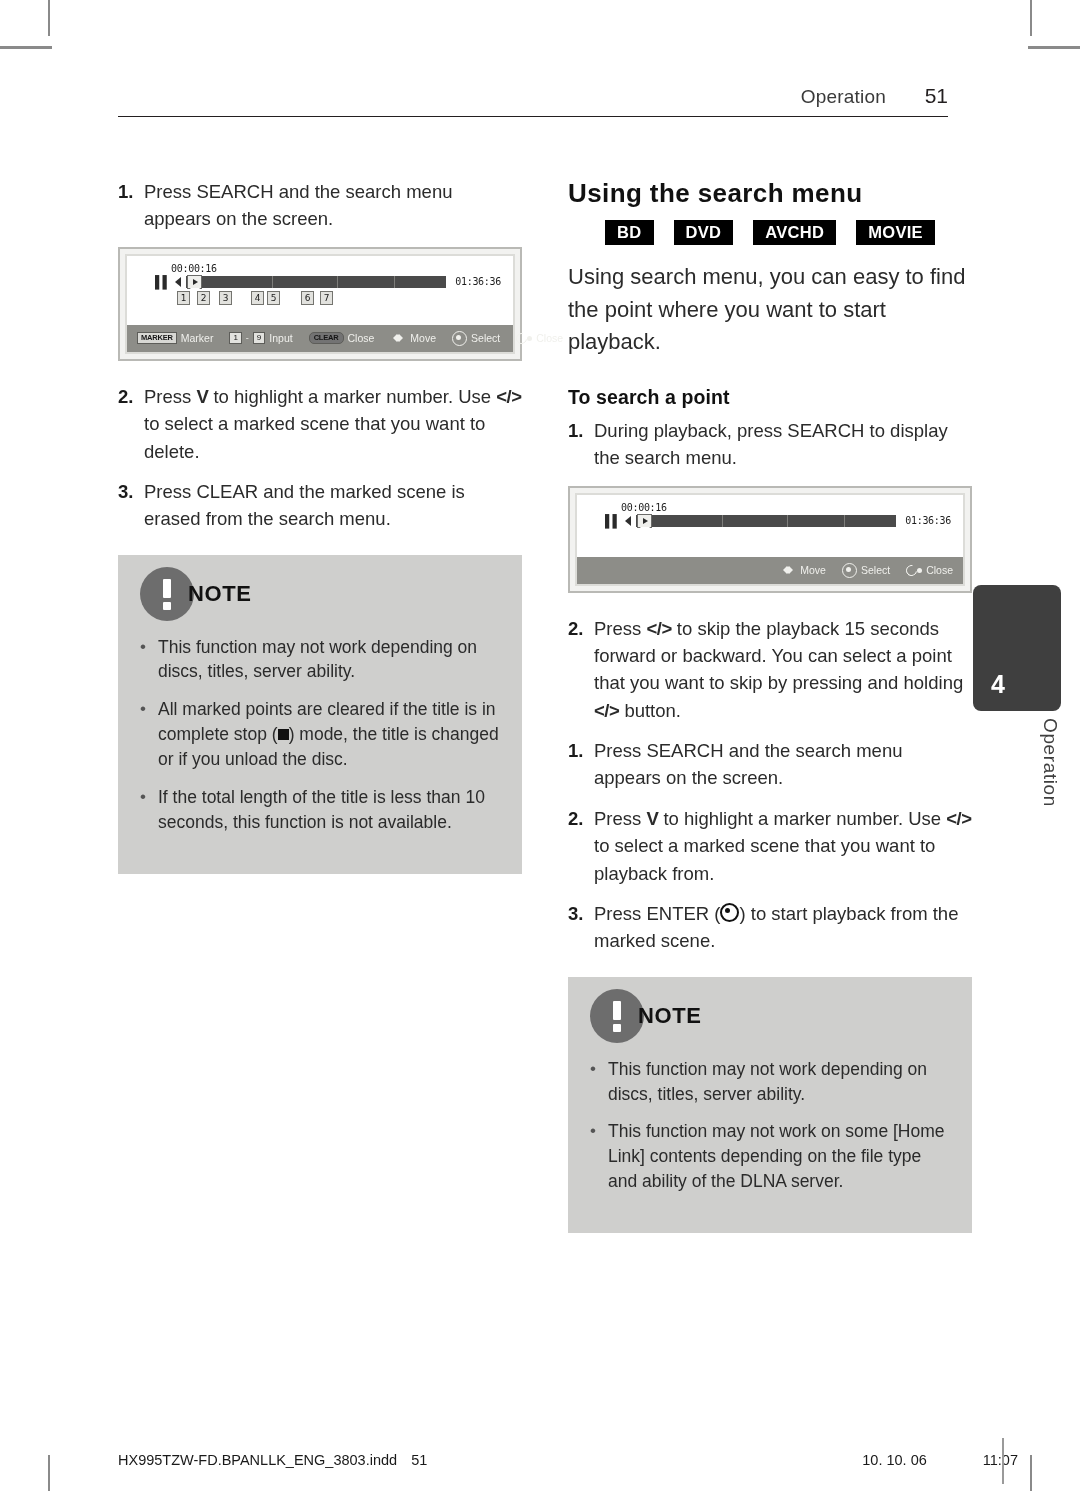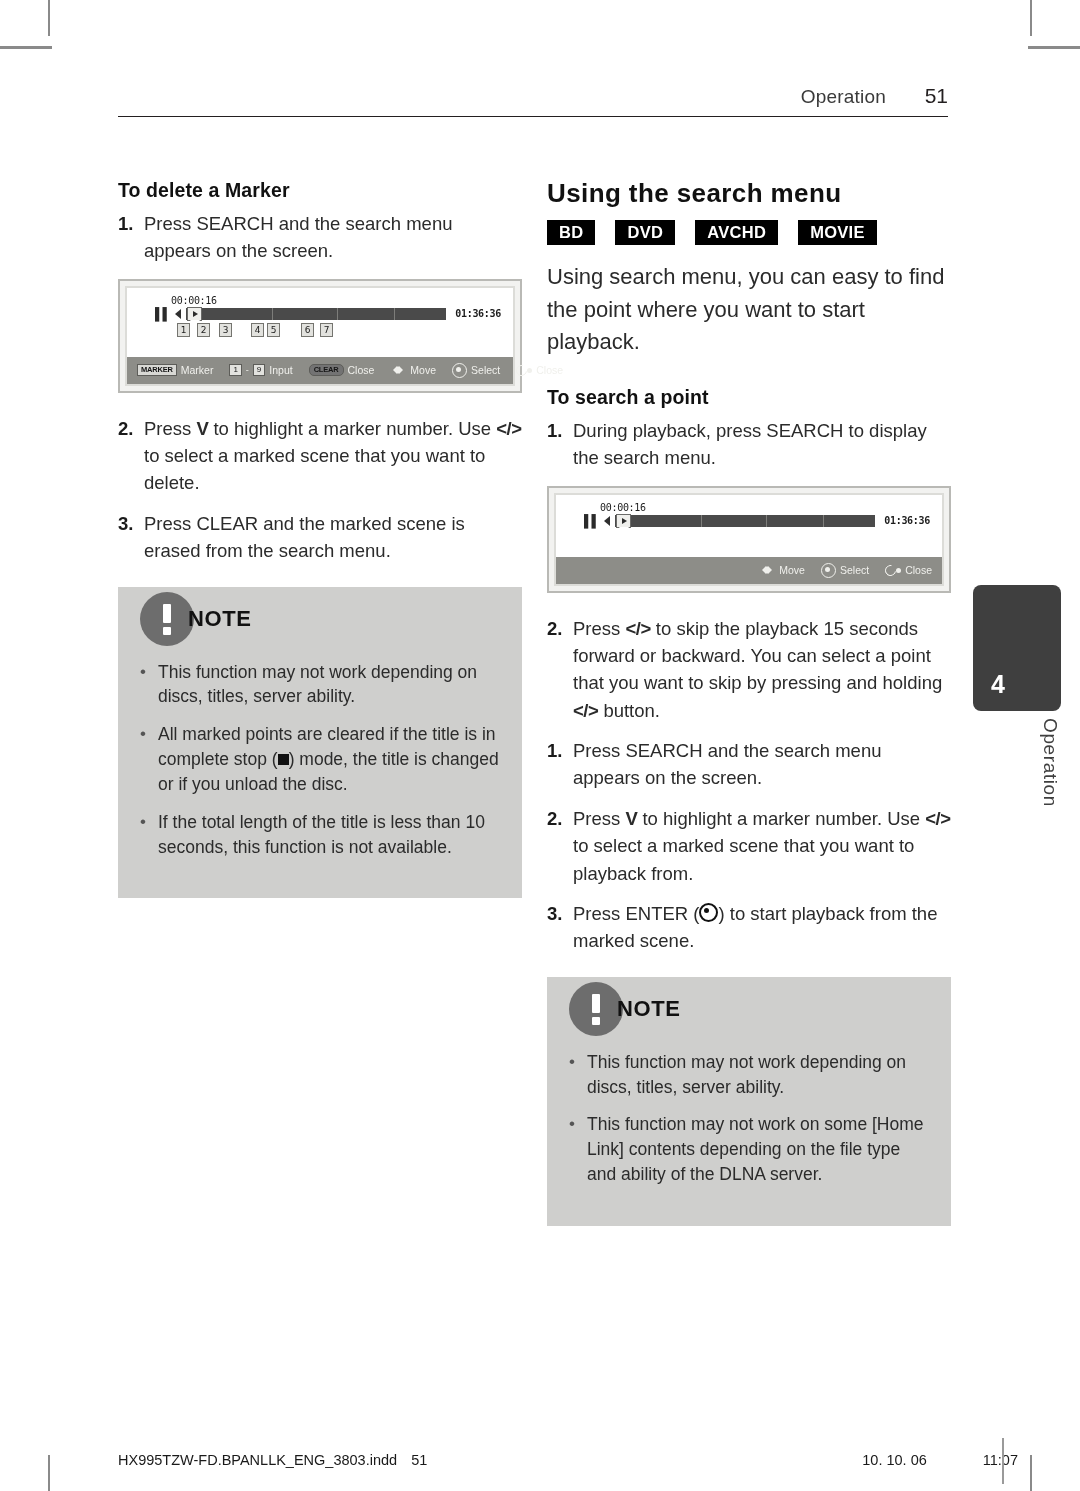--- a/index.html
+++ b/index.html
@@ -50,21 +50,21 @@
     text-align: right;
   }
 
   
   .col {
     position: absolute;
     top: 178px;
     width: 404px;
   }
   .col-left  { left: 118px; }
-  .col-right { left: 547px; }
+  .col-right { left: 568px; }
 
   h2.sec-title {
     font-size: 26px;
     font-weight: bold;
     letter-spacing: 0.4px;
     margin: 0 0 10px 0;
     line-height: 1.22;
     color: #111;
   }
   h3.sub-title {
@@ -123,36 +123,37 @@
     width: 5px; height: 5px;
     background: #111;
     border-radius: 50%;
   }
 
   
   .badges {
     display: flex;
     gap: 20px;
     margin: 0 0 16px 0;
+    justify-content: center;
   }
   .badge {
     background: #000;
     color: #fff;
     font-size: 16.5px;
     font-weight: bold;
     letter-spacing: 0.3px;
     padding: 4px 12px 5px 12px;
     line-height: 1;
     display: inline-block;
   }
 
   
   .note {
     background: #cfcfcd;
-    padding: 17px 22px 26px 22px;
+    padding: 24px 22px 26px 22px;
     position: relative;
     margin-top: 22px;
     box-sizing: border-box;
   }
   .note-head {
     display: flex;
     align-items: center;
     margin: -12px 0 14px 0;
   }
   .note-bang {
@@ -284,21 +285,20 @@
     border-right: 5px solid transparent;
     border-top: 7px solid #ffffff;
   }
   .osd-time-total {
     font-size: 10px;
     color: #1c1c1c;
     font-family: "DejaVu Sans Mono", monospace;
     letter-spacing: -0.3px;
     flex: 0 0 auto;
     padding-left: 4px;
-    font-weight: bold;
   }
   .osd-markers {
     position: relative;
     height: 16px;
     margin: 3px 0 2px 22px;
   }
   .osd-mk {
     position: absolute;
     top: 0;
     width: 13px; height: 14px;
@@ -477,21 +477,20 @@
 <div class="crop v" style="left:1030px; top:0px;"></div>
 <div class="crop h" style="left:1028px; top:46px;"></div>
 
 <div class="page-header">
   <span class="sect">Operation</span>
   <span class="pno">51</span>
 </div>
 
 <div class="col col-left">
 
-  <h3 class="sub-title first">To delete a Marker</h3>
 
   <div class="step">
     <span class="num">1.</span>
     <span class="txt">Press SEARCH and the search menu appears on the screen.</span>
   </div>
 
   <div class="osd">
     <div class="osd-inner">
       <div class="osd-top">
         <div class="osd-time-cur">00:00:16</div>

